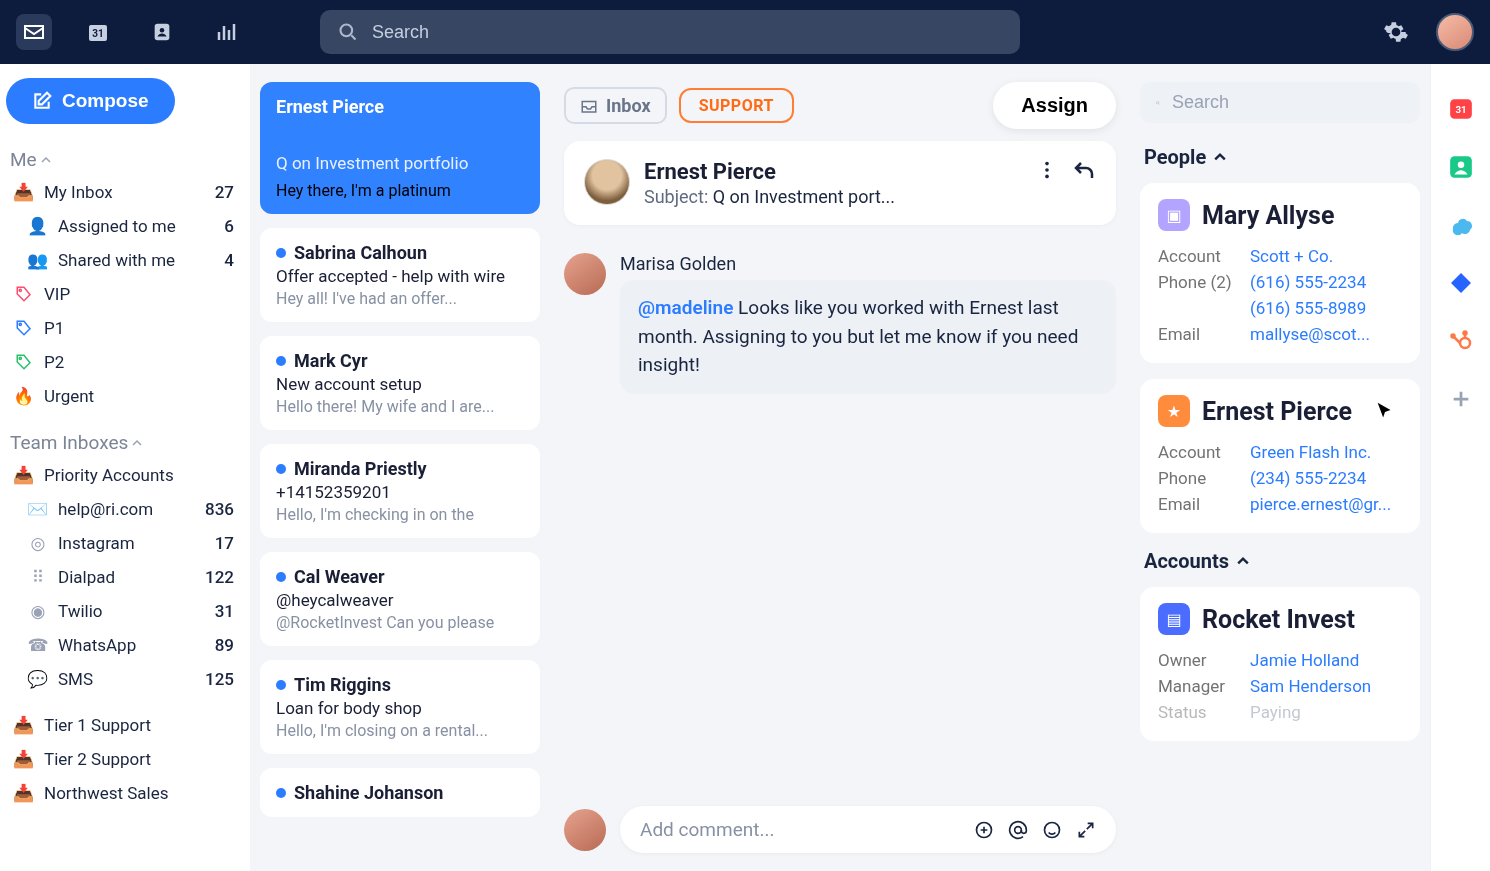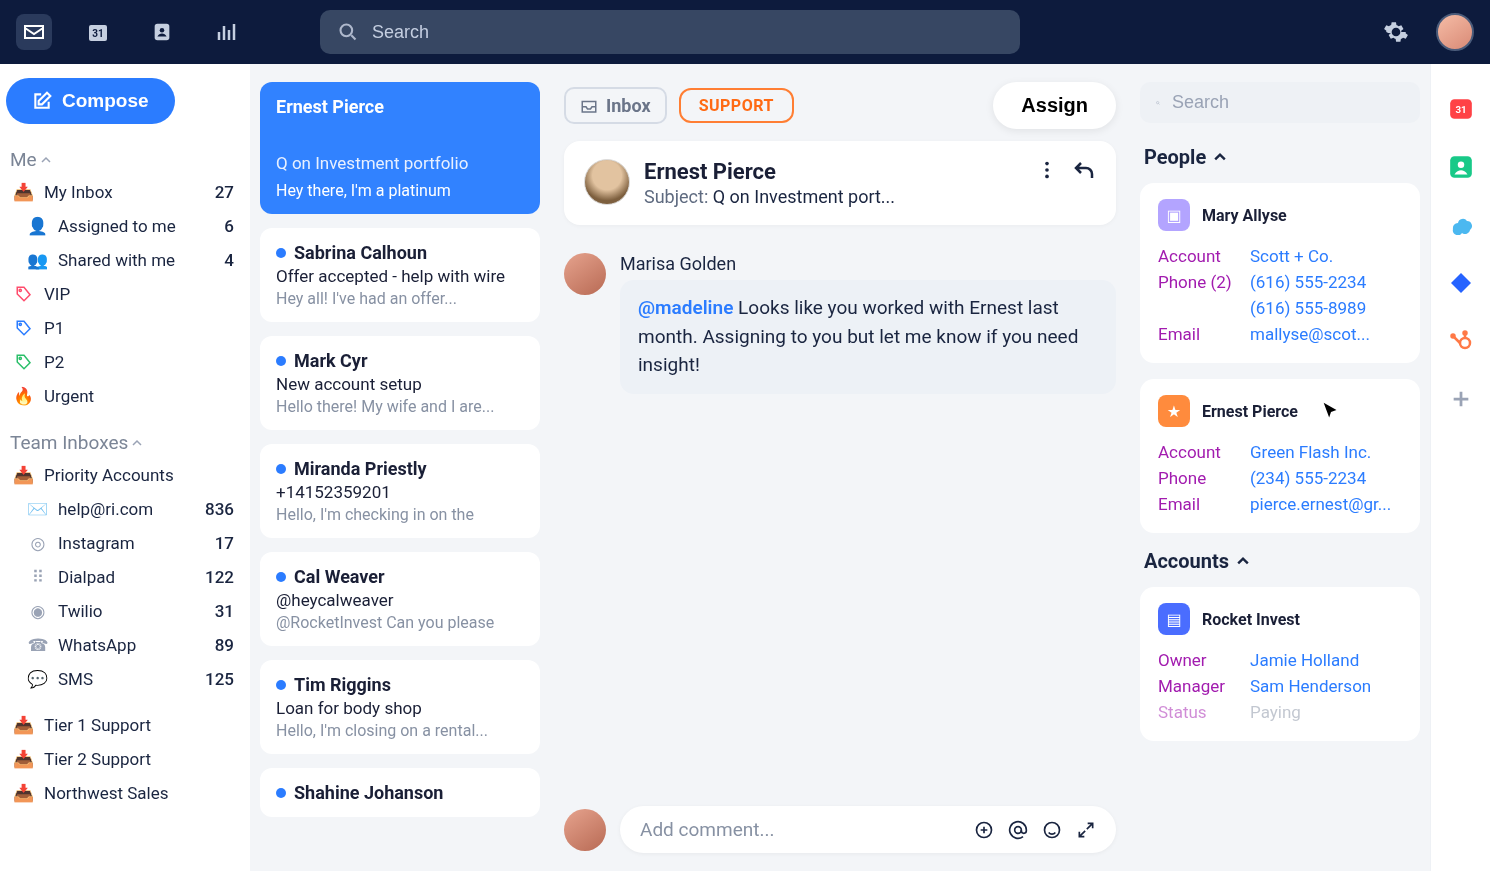--- a/index.html
+++ b/index.html
@@ -32,21 +32,21 @@
   
   
   .convlist { width: 300px; padding: 18px 10px; overflow-y: auto; }
   .conv-card { background: #fff; border-radius: 12px; padding: 14px 16px; margin-bottom: 14px; cursor: pointer; }
   .conv-card.active { background: #3182ff; color: #fff; }
   .conv-name { font-weight: 700; font-size: 18px; display: flex; align-items: center; gap: 8px; }
   .conv-dot { width: 10px; height: 10px; border-radius: 50%; background: #2b7cff; display: inline-block; }
   .conv-subj { font-size: 17px; margin-top: 3px; }
   .conv-preview { font-size: 16px; margin-top: 3px; color: #8791a3; }
   .conv-card.active .conv-subj { color: #e8f0ff; margin-top: 36px; }
-  .conv-card.active .conv-preview { color: #ffffff; margin-top: 8px; }
+  .conv-card.active .conv-preview { color: #000000; margin-top: 8px; }
   
   
   .thread { flex: 1; padding: 18px 14px; overflow-y: auto; display:flex; flex-direction:column; }
   .thread-top { display: flex; align-items: center; gap: 12px; margin-bottom: 12px; }
   .badge-box { border: 2px solid #d5dbe5; color: #6b7589; padding: 6px 14px; border-radius: 10px; font-size: 18px; font-weight: 700; display: inline-flex; align-items: center; gap: 8px; }
   .badge-support { border: 2px solid #ff7e33; color: #ff6a14; padding: 6px 18px; border-radius: 12px; font-size: 16px; font-weight: 700; letter-spacing: 0.5px; }
   .assign-btn { margin-left: auto; background: #fff; border: none; border-radius: 999px; padding: 12px 28px; font-size: 20px; font-weight: 600; box-shadow: 0 2px 8px rgba(0,0,0,.08); cursor: pointer; }
   .thread-card { background: #fff; border-radius: 16px; padding: 18px 20px; box-shadow: 0 1px 4px rgba(0,0,0,.04); }
   .thread-head { display: flex; gap: 14px; align-items: flex-start; }
   .thread-avatar { width: 46px; height: 46px; border-radius: 50%; background: #c3a586; background-image: radial-gradient(circle at 50% 35%, #e2c3a0 40%, #7d5f3e 70%); border:1px solid #ddd; }
@@ -67,23 +67,23 @@
   
   
   .rightpanel { width: 300px; padding: 18px 10px; overflow-y:auto; }
   .rp-search { background:#eef1f5; border-radius:10px; padding:10px 16px; display:flex; align-items:center; gap:12px; color:#8791a3; margin-bottom:22px; }
   .rp-search input { border:none; background:transparent; outline:none; font-size:18px; flex:1; color:#1a2540; }
   .rp-search input::placeholder { color:#9aa3b5; }
   .rp-section-head { font-size:20px; font-weight:700; color:#1a2540; display:flex; align-items:center; gap:8px; margin:4px 4px 14px; }
   .rp-card { background:#fff; border-radius:14px; padding:16px 18px; margin-bottom:16px; }
   .rp-card-head { display:flex; align-items:center; gap:12px; margin-bottom:12px; }
   .rp-card-icon { width:32px; height:32px; border-radius:8px; display:flex; align-items:center; justify-content:center; color:#fff; font-size:16px; }
-  .rp-card-title { font-size:16px; font-weight:700; }
+  .rp-card-title { font-size:25px; font-weight:700; }
   .rp-row { display:flex; font-size:17px; padding:3px 0; }
-  .rp-label { color:#a21caf; width:92px; flex-shrink:0; }
+  .rp-label { color:#737373; width:92px; flex-shrink:0; }
   .rp-val { color:#2b7cff; overflow:hidden; text-overflow:ellipsis; white-space:nowrap; }
   
   
   .rail { width:60px; background:#fff; display:flex; flex-direction:column; align-items:center; padding-top:30px; gap:28px; border-left:1px solid #eef1f5; }
   .rail-icon { width:30px; height:30px; display:flex; align-items:center; justify-content:center; cursor:pointer; }
 </style>
 </head>
 <body>
 
 <div class="topnav">

